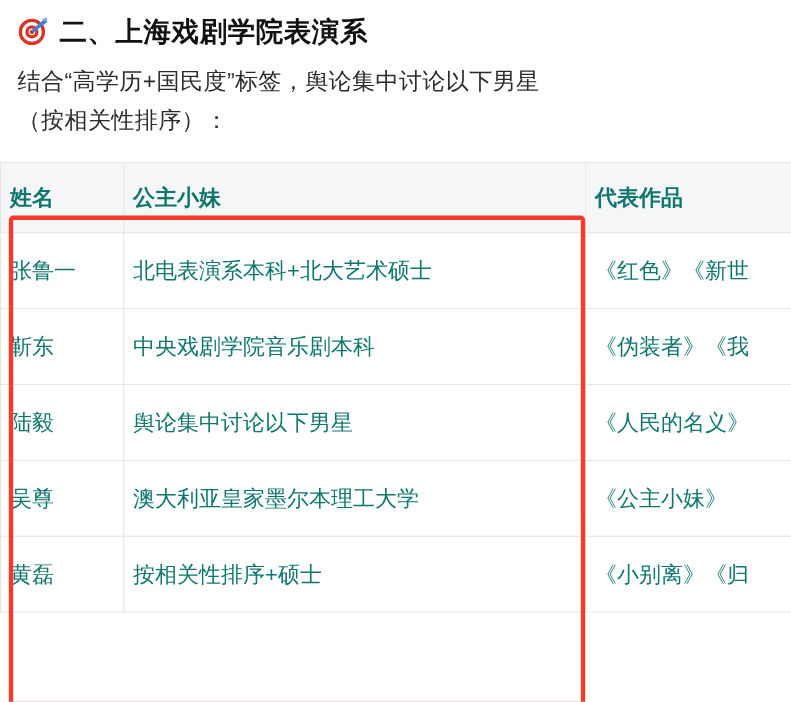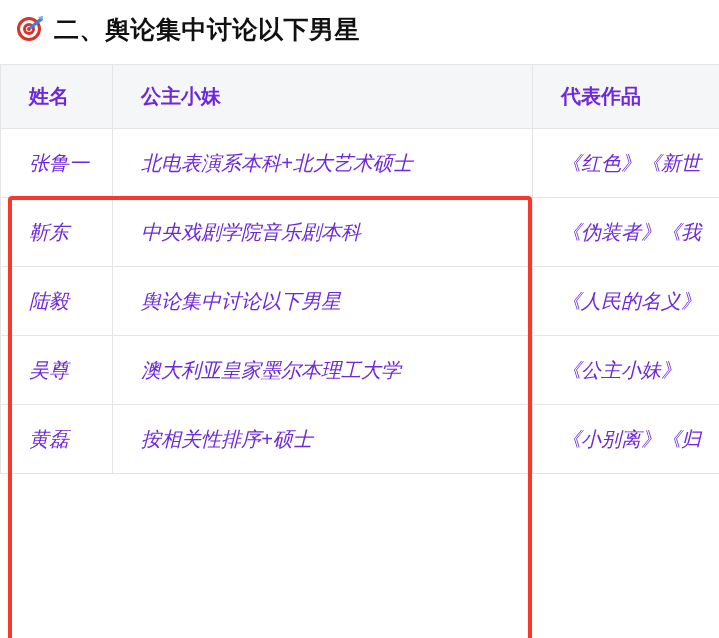--- a/index.html
+++ b/index.html
@@ -99,39 +99,38 @@
   table.data {
     border-collapse: collapse;
     width: 880px;       
     table-layout: fixed;
     background: #ffffff;
   }
   table.data th, table.data td {
     border: 1px solid #e3e5e8;
     text-align: left;
     font-size: 20px;
-    color: #6d28d9;
-    padding: 14px 28px;
+    color: #0f766e;
+    padding: 14px 8px;
     white-space: nowrap;
     overflow: hidden;
   }
   table.data thead th {
     background: #f5f6f8;
     font-weight: bold;
     font-size: 20px;
     padding-top: 18px;
     padding-bottom: 18px;
   }
   table.data col.c0 { width: 112px; }
   table.data col.c1 { width: 420px; }
   table.data col.c2 { width: 348px; }
 
   table.data tbody td {
     height: 40px;
-    font-style: italic;
   }
 
   
   .red-box {
     position: absolute;
     left: 8px;
     top: 196px;
     width: 524px;
     height: 446px;
     border: 4px solid #f5392b;
@@ -149,24 +148,26 @@
   <div class="heading">
     <span class="target-icon">
       <span class="ring1"></span>
       <span class="ring2"></span>
       <span class="center"></span>
       <svg class="dart" viewBox="0 0 18 14" xmlns="http://www.w3.org/2000/svg">
         <polygon points="2,12 16,0 17,4 5,13" fill="#3f7fd6"></polygon>
         <polygon points="12,1 17,0 16,4" fill="#7fb0ea"></polygon>
       </svg>
     </span>
-    <span class="heading-text">二、舆论集中讨论以下男星</span>
+    <span class="heading-text">二、上海戏剧学院表演系</span>
   </div>
 
   <div class="para">
+    <span>结合“高学历+国民度”标签，舆论集中讨论以下男星</span>
+    <span class="line2">（按相关性排序）：</span>
   </div>
 
   <div class="table-wrap">
     <table class="data">
       <colgroup>
         <col class="c0">
           <col class="c1">
           <col class="c2">
       </colgroup>
       <thead>

